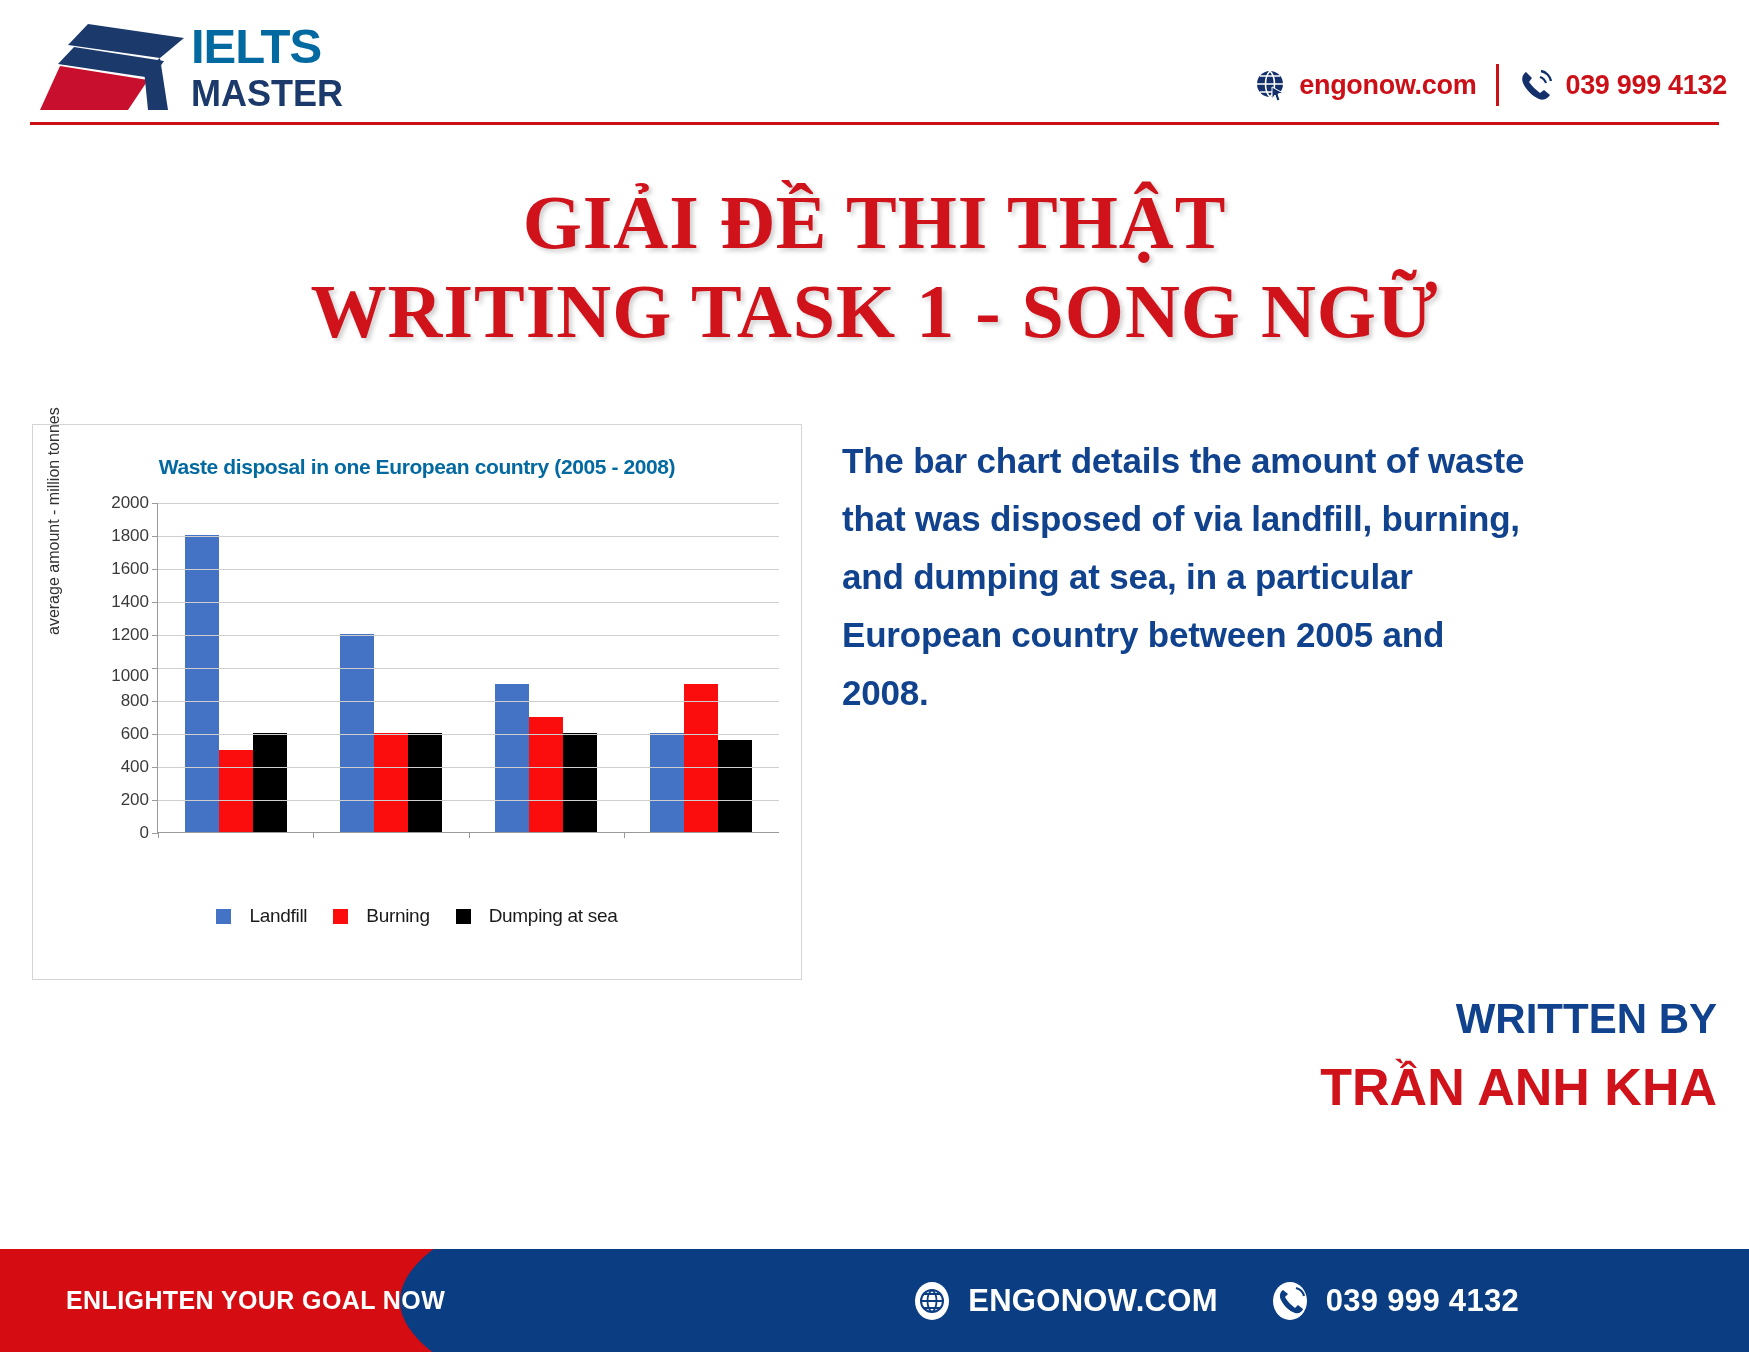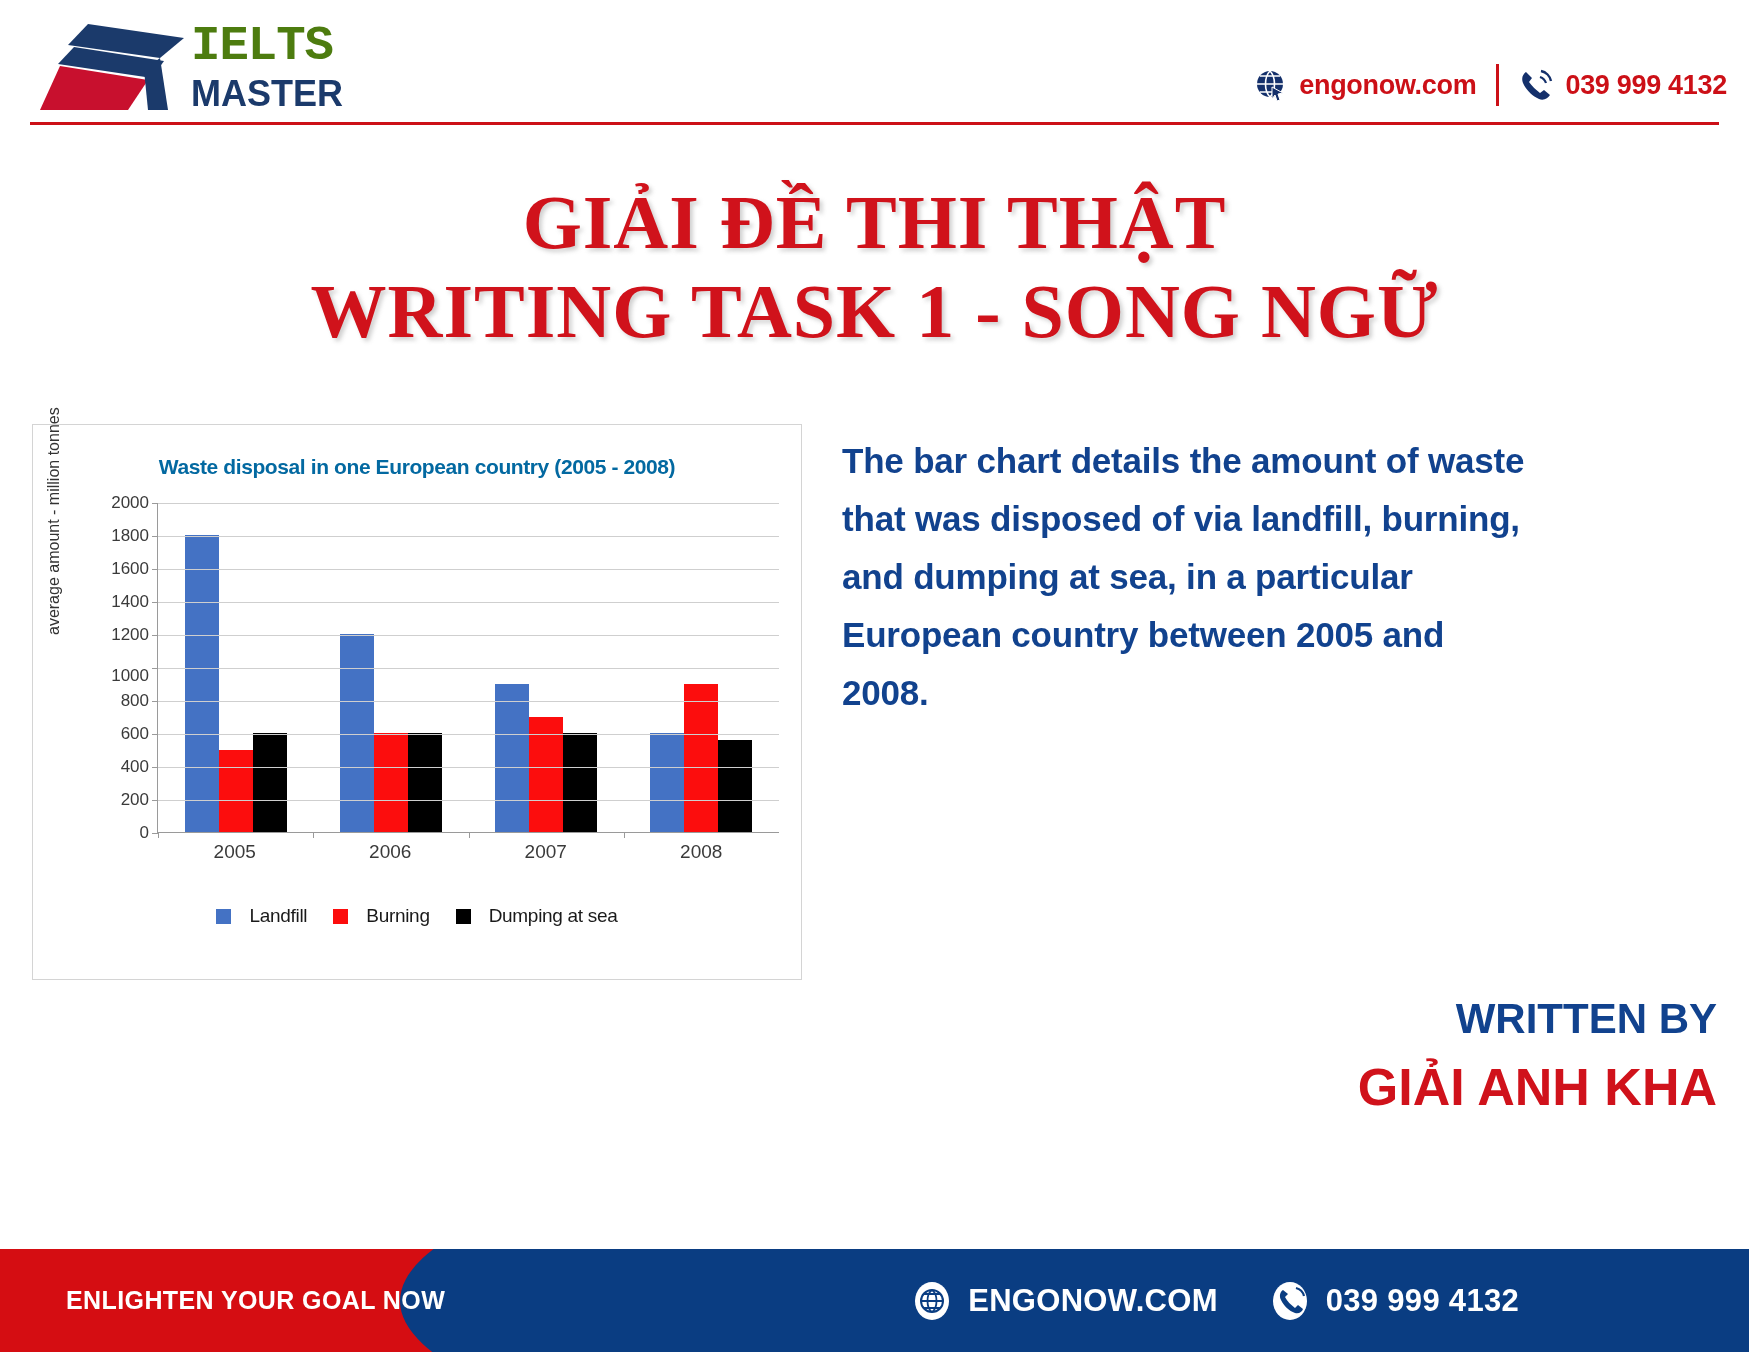--- a/index.html
+++ b/index.html
@@ -18,22 +18,22 @@
   .header-rule {
     position:absolute; left:30px; top:122px; width:1689px; height:3px;
     background:#cc1017;
   }
 
   
   .logo { position:absolute; left:36px; top:14px; width:300px; height:100px; }
   .logo svg { display:block; }
   .logo-text { position:absolute; left:155px; top:8px; line-height:1; }
   .logo-ielts {
-    font-family:Liberation Mono, monospace;
-    font-weight:bold; font-size:49px; color:#4d7c0f; letter-spacing:-1px;
+    font-family:Liberation Sans, sans-serif;
+    font-weight:bold; font-size:49px; color:#0369a1; letter-spacing:-1px;
   }
   .logo-master {
     font-family:"Liberation Sans", sans-serif;
     font-weight:bold; font-size:36px; color:#1b3a6b; letter-spacing:0px;
     margin-top:5px;
   }
 
   
   .powered {
     position:absolute; right:20px; top:22px;
@@ -285,26 +285,20 @@
         <div class="gridline" style="top: 198px;"></div>
         <div class="tickmark" style="top: 198px;"></div>
         <div class="gridline" style="top: 231px;"></div>
         <div class="tickmark" style="top: 231px;"></div>
         <div class="gridline" style="top: 264px;"></div>
         <div class="tickmark" style="top: 264px;"></div>
         <div class="gridline" style="top: 297px;"></div>
         <div class="tickmark" style="top: 297px;"></div>
         <div class="tickmark" style="top: 330px;"></div>
       </div>
-    <div class="xlabels" id="xlabels">
-        <div class="xlabel">2005</div>
-        <div class="xlabel">2006</div>
-        <div class="xlabel">2007</div>
-        <div class="xlabel">2008</div>
-      </div>
   </div>
 
   <div class="legend" id="legend">
       <div class="legend-item">
         <span class="swatch" style="background: rgb(68, 114, 196);"></span>
         <span class="legend-label">Landfill</span>
       </div>
       <div class="legend-item">
         <span class="swatch" style="background: rgb(252, 13, 13);"></span>
         <span class="legend-label">Burning</span>
@@ -313,21 +307,21 @@
         <span class="swatch" style="background: rgb(0, 0, 0);"></span>
         <span class="legend-label">Dumping at sea</span>
       </div>
     </div>
 </div>
 
 <div class="para">The bar chart details the amount of waste that was disposed of via landfill, burning, and dumping at sea, in a particular European country between 2005 and 2008.</div>
 
 <div class="written">
   <div class="written-by">WRITTEN BY</div>
-  <div class="written-name">GIẢI ANH KHA</div>
+  <div class="written-name">TRẦN ANH KHA</div>
 </div>
 
 <div class="footer">
   <div class="footer-red"></div>
   <div class="footer-blue"></div>
 
   <div class="footer-left">ENLIGHTEN YOUR GOAL NOW</div>
 
   <div class="footer-right">
     <div class="footer-item">

